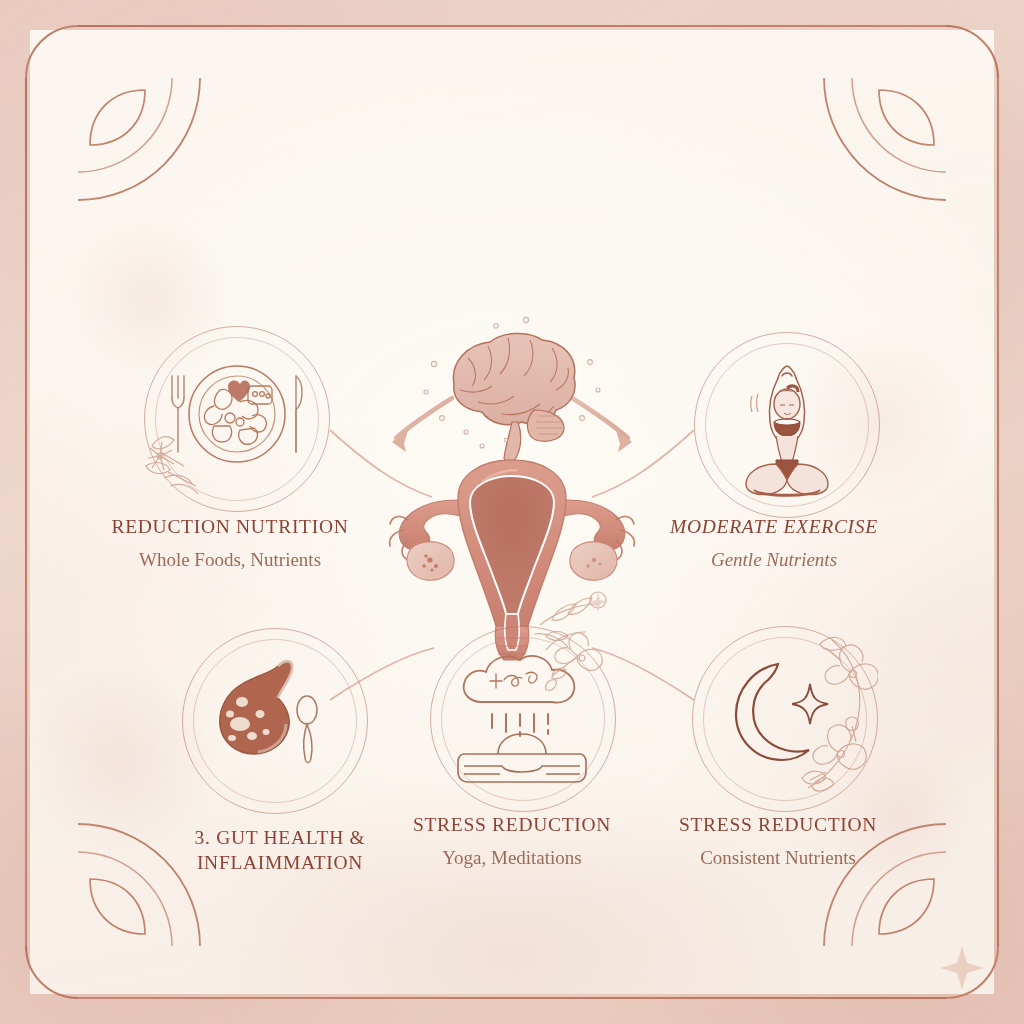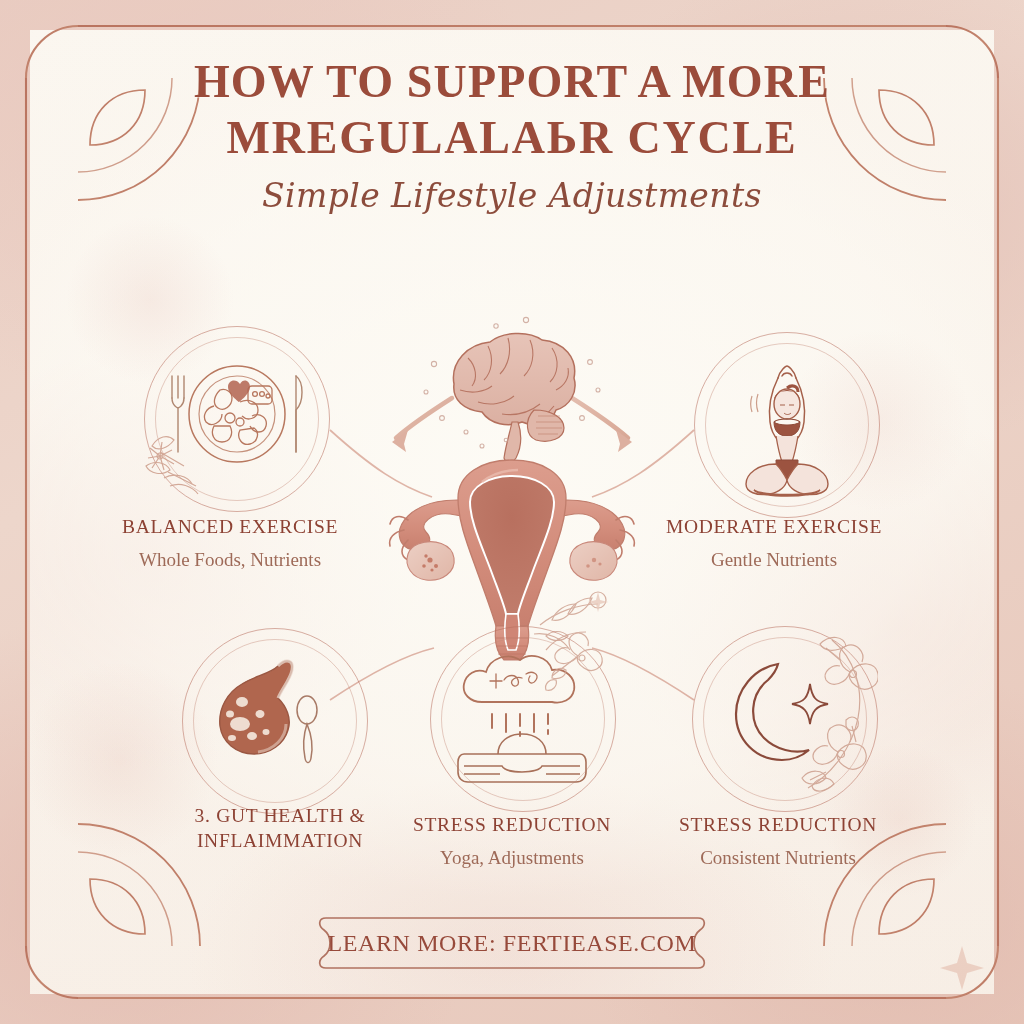--- a/index.html
+++ b/index.html
@@ -209,25 +209,20 @@
       <path d="M78 200 A122 122 0 0 0 200 78" fill="none" stroke="url(#frameGrad)" stroke-width="1.8"></path>
       <path d="M78 172 A94 94 0 0 0 172 78" fill="none" stroke="url(#frameGrad)" stroke-width="1.5" opacity="0.75"></path>
       <path d="M90 145 C90 112, 112 90, 145 90 C145 123, 123 145, 90 145 Z" fill="none" stroke="url(#frameGrad)" stroke-width="1.7"></path>
     </g>
 
     <g opacity="0.55">
       <path d="M962 946 L967 963 L984 968 L967 973 L962 990 L957 973 L940 968 L957 963 Z" fill="#e2b7a6"></path>
     </g>
   </svg>
 
-  <div class="title-block">
-    <div class="title-line l1">HOW TO SUPPORT A MORE</div>
-    <div class="title-line l2">MREGULALAЬR CYCLE</div>
-    <div class="subtitle">Simple Lifestyle Adjustments</div>
-  </div>
 
   <svg class="art-svg" viewBox="0 0 1024 1024">
     <defs>
       <linearGradient id="utGrad" x1="0" y1="0" x2="0" y2="1">
         <stop offset="0%" stop-color="#dc9d8d"></stop>
         <stop offset="55%" stop-color="#d38d7c"></stop>
         <stop offset="100%" stop-color="#c8806f"></stop>
       </linearGradient>
       <radialGradient id="cavGrad" cx="50%" cy="30%" r="70%">
         <stop offset="0%" stop-color="#b8705f"></stop>
@@ -418,21 +413,21 @@
           <path d="M16 126 L40 140 M24 146 L52 160"></path>
           <g transform="translate(16,130)">
             <path d="M0 0 L-10 -8 M0 0 L-12 2 M0 0 L-8 12 M0 0 L4 14 M0 0 L14 8 M0 0 L12 -6 M0 0 L2 -14"></path>
             <circle cx="0" cy="0" r="3"></circle>
           </g>
         </g>
       </svg>
     </div>
   </div>
   <div class="label" style="left:80px; top:514px;">
-    <div class="lab-title">BALANCED EXERCISE</div>
+    <div class="lab-title">REDUCTION NUTRITION</div>
     <div class="lab-sub">Whole Foods, Nutrients</div>
   </div>
 
   <div class="node" style="left:694px; top:332px;">
     <div class="ring-outer"></div>
     <div class="ring-inner"></div>
     <div class="glyph">
       <svg viewBox="0 0 186 186">
         <g stroke="#a5604a" stroke-width="1.5" fill="none" stroke-linecap="round">
 
@@ -468,21 +463,21 @@
           <path d="M60 158 C70 164, 116 164, 126 158 C120 166, 66 166, 60 158 Z"></path>
         </g>
 
         <g stroke="#b8785f" stroke-width="1.2" fill="none" opacity="0.7">
           <path d="M64 62 C62 68, 62 74, 64 80"></path>
           <path d="M58 64 C56 70, 56 74, 58 80"></path>
         </g>
       </svg>
     </div>
   </div>
-  <div class="label" style="left:624px; top:514px;">
+  <div class="label" style="left:624px; top:514px;font-style:italic;">
     <div class="lab-title">MODERATE EXERCISE</div>
     <div class="lab-sub">Gentle Nutrients</div>
   </div>
 
   <div class="node" style="left:182px; top:628px;">
     <div class="ring-outer"></div>
     <div class="ring-inner"></div>
     <div class="glyph">
       <svg viewBox="0 0 186 186">
 
@@ -504,21 +499,21 @@
         </g>
 
         <g fill="none" stroke="#a87a66" stroke-width="1.5">
           <ellipse cx="125" cy="82" rx="10" ry="14"></ellipse>
           <path d="M125 96 C121 108, 121 120, 123 130 C124 136, 128 136, 129 130
                    C131 120, 130 108, 125 96 Z"></path>
         </g>
       </svg>
     </div>
   </div>
-  <div class="label" style="left:130px; top:803px;">
+  <div class="label" style="left:130px; top:825px;">
     <div class="lab-title">3. GUT HEALTH &amp;</div>
     <div class="lab-title">INFLAIMMATION</div>
   </div>
 
   <div class="node" style="left:430px; top:626px;">
     <div class="ring-outer"></div>
     <div class="ring-inner"></div>
     <div class="glyph">
       <svg viewBox="0 0 186 186">
 
@@ -560,21 +555,21 @@
             <path d="M-22 24 C-28 22, -34 28, -32 34 C-26 36, -20 30, -22 24 Z"></path>
             <circle cx="4" cy="2" r="3"></circle>
           </g>
           <path d="M116 24 C126 12, 140 6, 156 6"></path>
         </g>
       </svg>
     </div>
   </div>
   <div class="label" style="left:362px; top:812px;">
     <div class="lab-title">STRESS REDUCTION</div>
-    <div class="lab-sub">Yoga, Adjustments</div>
+    <div class="lab-sub">Yoga, Meditations</div>
   </div>
 
   <div class="node" style="left:692px; top:626px;">
     <div class="ring-outer"></div>
     <div class="ring-inner"></div>
     <div class="glyph">
       <svg viewBox="0 0 186 186">
 
         <path d="M86 38 C62 42, 44 64, 44 88 C44 114, 64 134, 90 134
                  C100 134, 110 130, 117 124 C102 128, 84 124, 72 112
@@ -607,21 +602,14 @@
           <path d="M134 22 L148 34 M118 154 L134 146"></path>
         </g>
       </svg>
     </div>
   </div>
   <div class="label" style="left:628px; top:812px;">
     <div class="lab-title">STRESS REDUCTION</div>
     <div class="lab-sub">Consistent Nutrients</div>
   </div>
 
-  <div class="footer">
-    <svg class="ticket-svg" viewBox="0 0 400 54">
-      <path d="M14 2 C6 2, 6 10, 12 14 C20 20, 20 34, 12 40 C6 44, 6 52, 14 52
-               H386 C394 52, 394 44, 388 40 C380 34, 380 20, 388 14 C394 10, 394 2, 386 2 Z" fill="none" stroke="#b07260" stroke-width="1.7"></path>
-    </svg>
-    <div class="ftext">LEARN MORE: FERTIEASE.COM</div>
-  </div>
 
 </div>
 
 </body></html>

